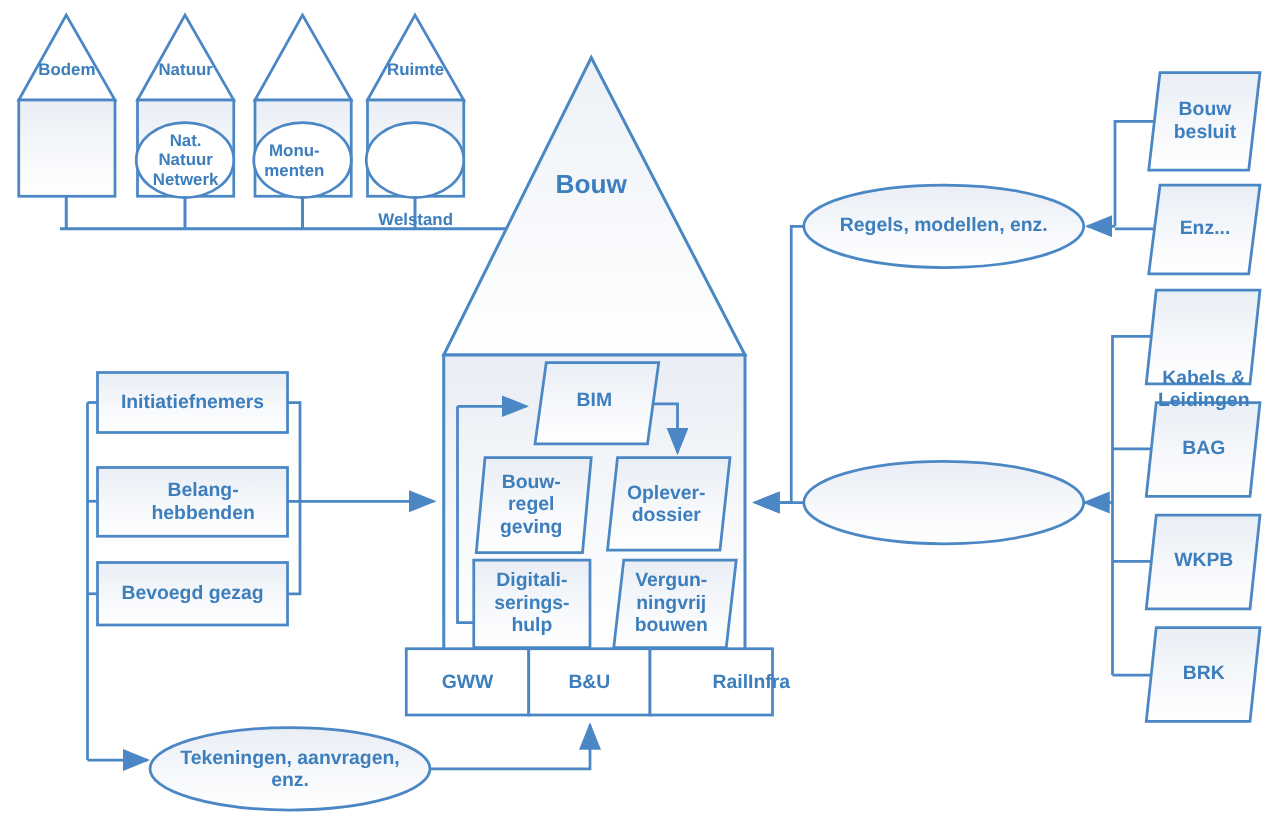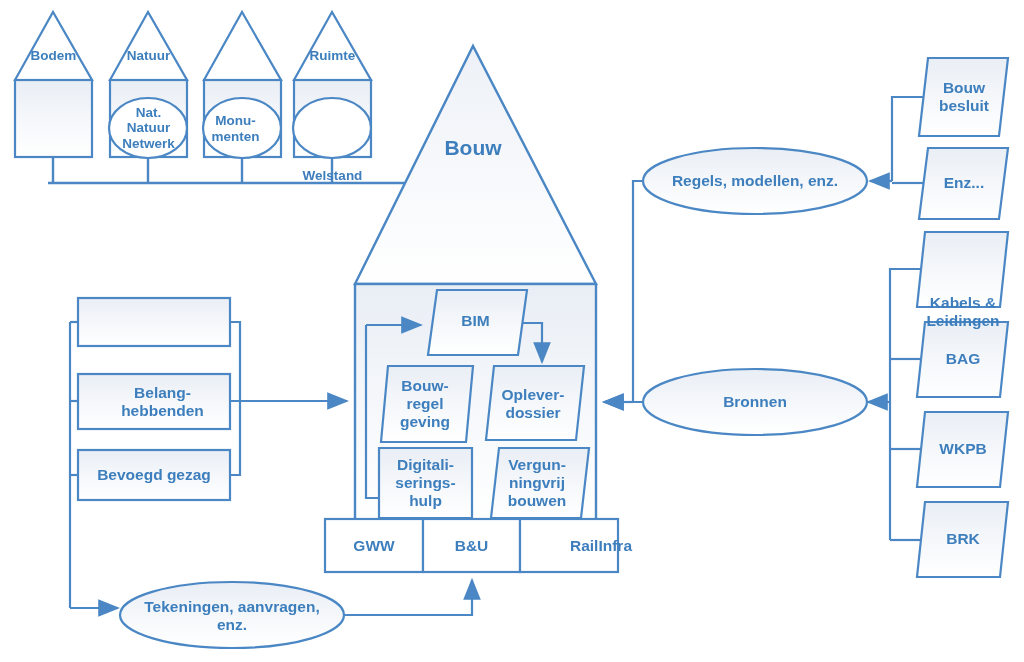--- a/index.html
+++ b/index.html
@@ -176,26 +176,26 @@
 serings-
 hulp</div>
 <div class="lbl s15 ctr" style="left:492px;top:450px;width:90px;height:66px;">Vergun-
 ningvrij
 bouwen</div>
 
 <div class="lbl s15 ctr" style="left:325px;top:534px;width:98px;height:24px;">GWW</div>
 <div class="lbl s15 ctr" style="left:423px;top:534px;width:97px;height:24px;">B&amp;U</div>
 <div class="lbl s15 ctr" style="left:520px;top:534px;width:98px;height:24px;padding-left:32px;">RailInfra</div>
 
+<div class="lbl s15 ctr" style="left:78px;top:310px;width:152px;height:24px;">Initiatiefnemers</div>
 <div class="lbl s15 ctr" style="left:76px;top:379px;width:173px;height:46px;">Belang-
 hebbenden</div>
 <div class="lbl s15 ctr" style="left:78px;top:463px;width:152px;height:24px;">Bevoegd gezag</div>
 
 <div class="lbl s15 ctr" style="left:643px;top:169px;width:224px;height:24px;">Regels, modellen, enz.</div>
-<div class="lbl s15 ctr" style="left:643px;top:390px;width:224px;height:24px;">Bronnen</div>
 <div class="lbl s15 ctr" style="left:120px;top:594px;width:224px;height:44px;">Tekeningen, aanvragen,
 enz.</div>
 
 <div class="lbl s15 ctr" style="left:922px;top:75px;width:84px;height:44px;">Bouw
 besluit</div>
 <div class="lbl s15 ctr" style="left:922px;top:171px;width:84px;height:24px;">Enz...</div>
 
 <div class="lbl s15 ctr" style="left:920px;top:248px;width:86px;height:44px;margin-top:42px;">Kabels &amp;
 Leidingen</div>
 <div class="lbl s15 ctr" style="left:920px;top:347px;width:86px;height:24px;">BAG</div>

